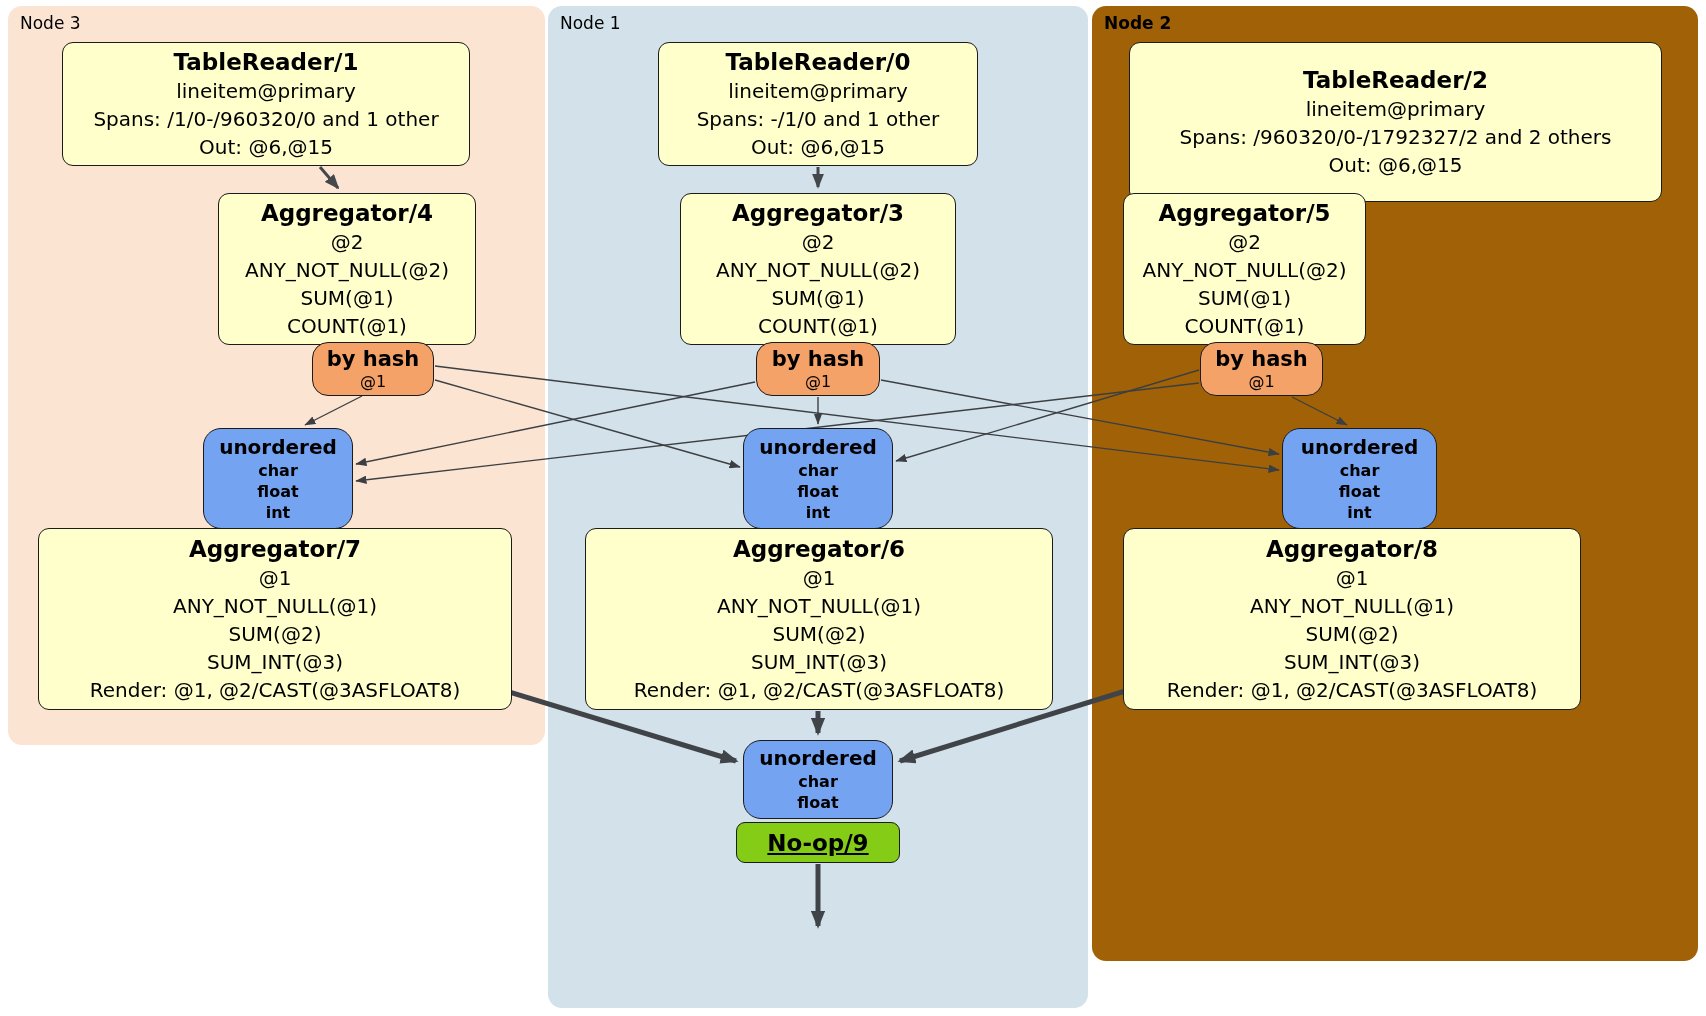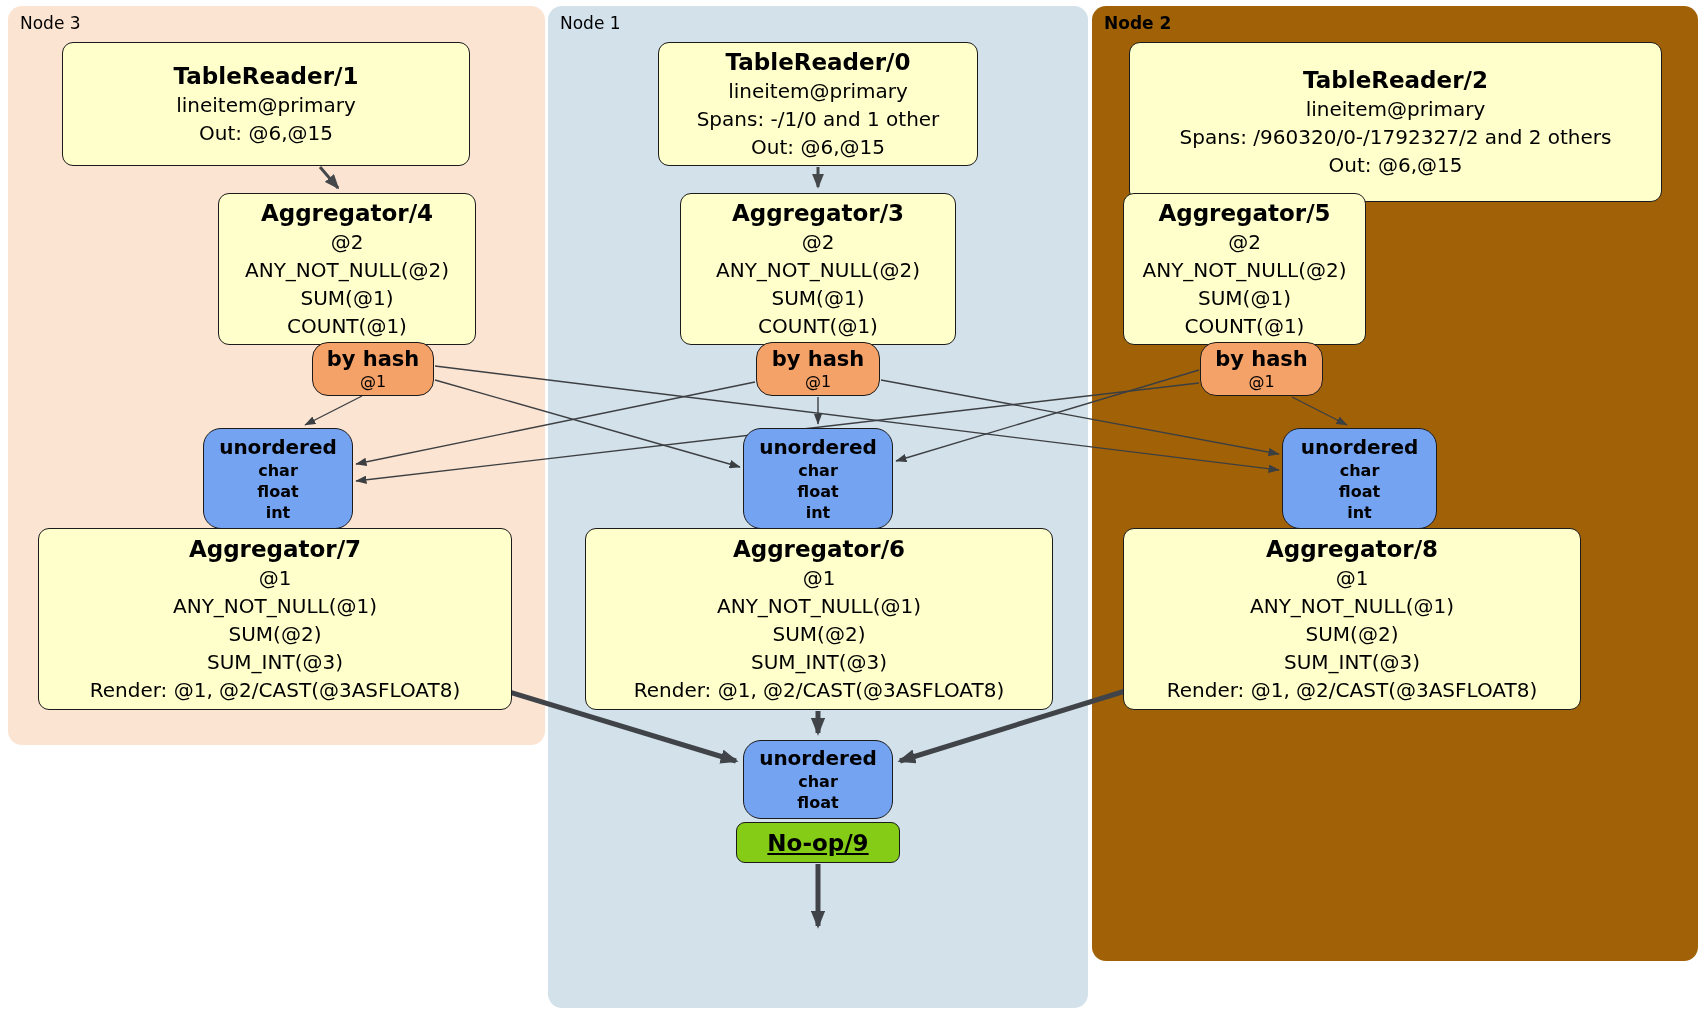--- a/index.html
+++ b/index.html
@@ -74,20 +74,21 @@
     <line class="thick" x1="496" y1="688" x2="736" y2="761" marker-end="url(#ab)"></line>
     <line class="thick" x1="818" y1="711" x2="818" y2="733" marker-end="url(#ab)"></line>
     <line class="thick" x1="1135" y1="688" x2="900" y2="761" marker-end="url(#ab)"></line>
 
     <line class="thick" x1="818" y1="864" x2="818" y2="926" marker-end="url(#ab)"></line>
   </svg>
 
   <div class="nbox proc" style="left:62px;top:42px;width:408px;height:124px">
     <div class="t">TableReader/1</div>
     <div class="l">lineitem@primary</div>
+    <div class="l">Spans: /1/0-/960320/0 and 1 other</div>
     <div class="l">Out: @6,@15</div>
   </div>
   <div class="nbox proc" style="left:658px;top:42px;width:320px;height:124px">
     <div class="t">TableReader/0</div>
     <div class="l">lineitem@primary</div>
     <div class="l">Spans: -/1/0 and 1 other</div>
     <div class="l">Out: @6,@15</div>
   </div>
   <div class="nbox proc" style="left:1129px;top:42px;width:533px;height:160px">
     <div class="t">TableReader/2</div>

